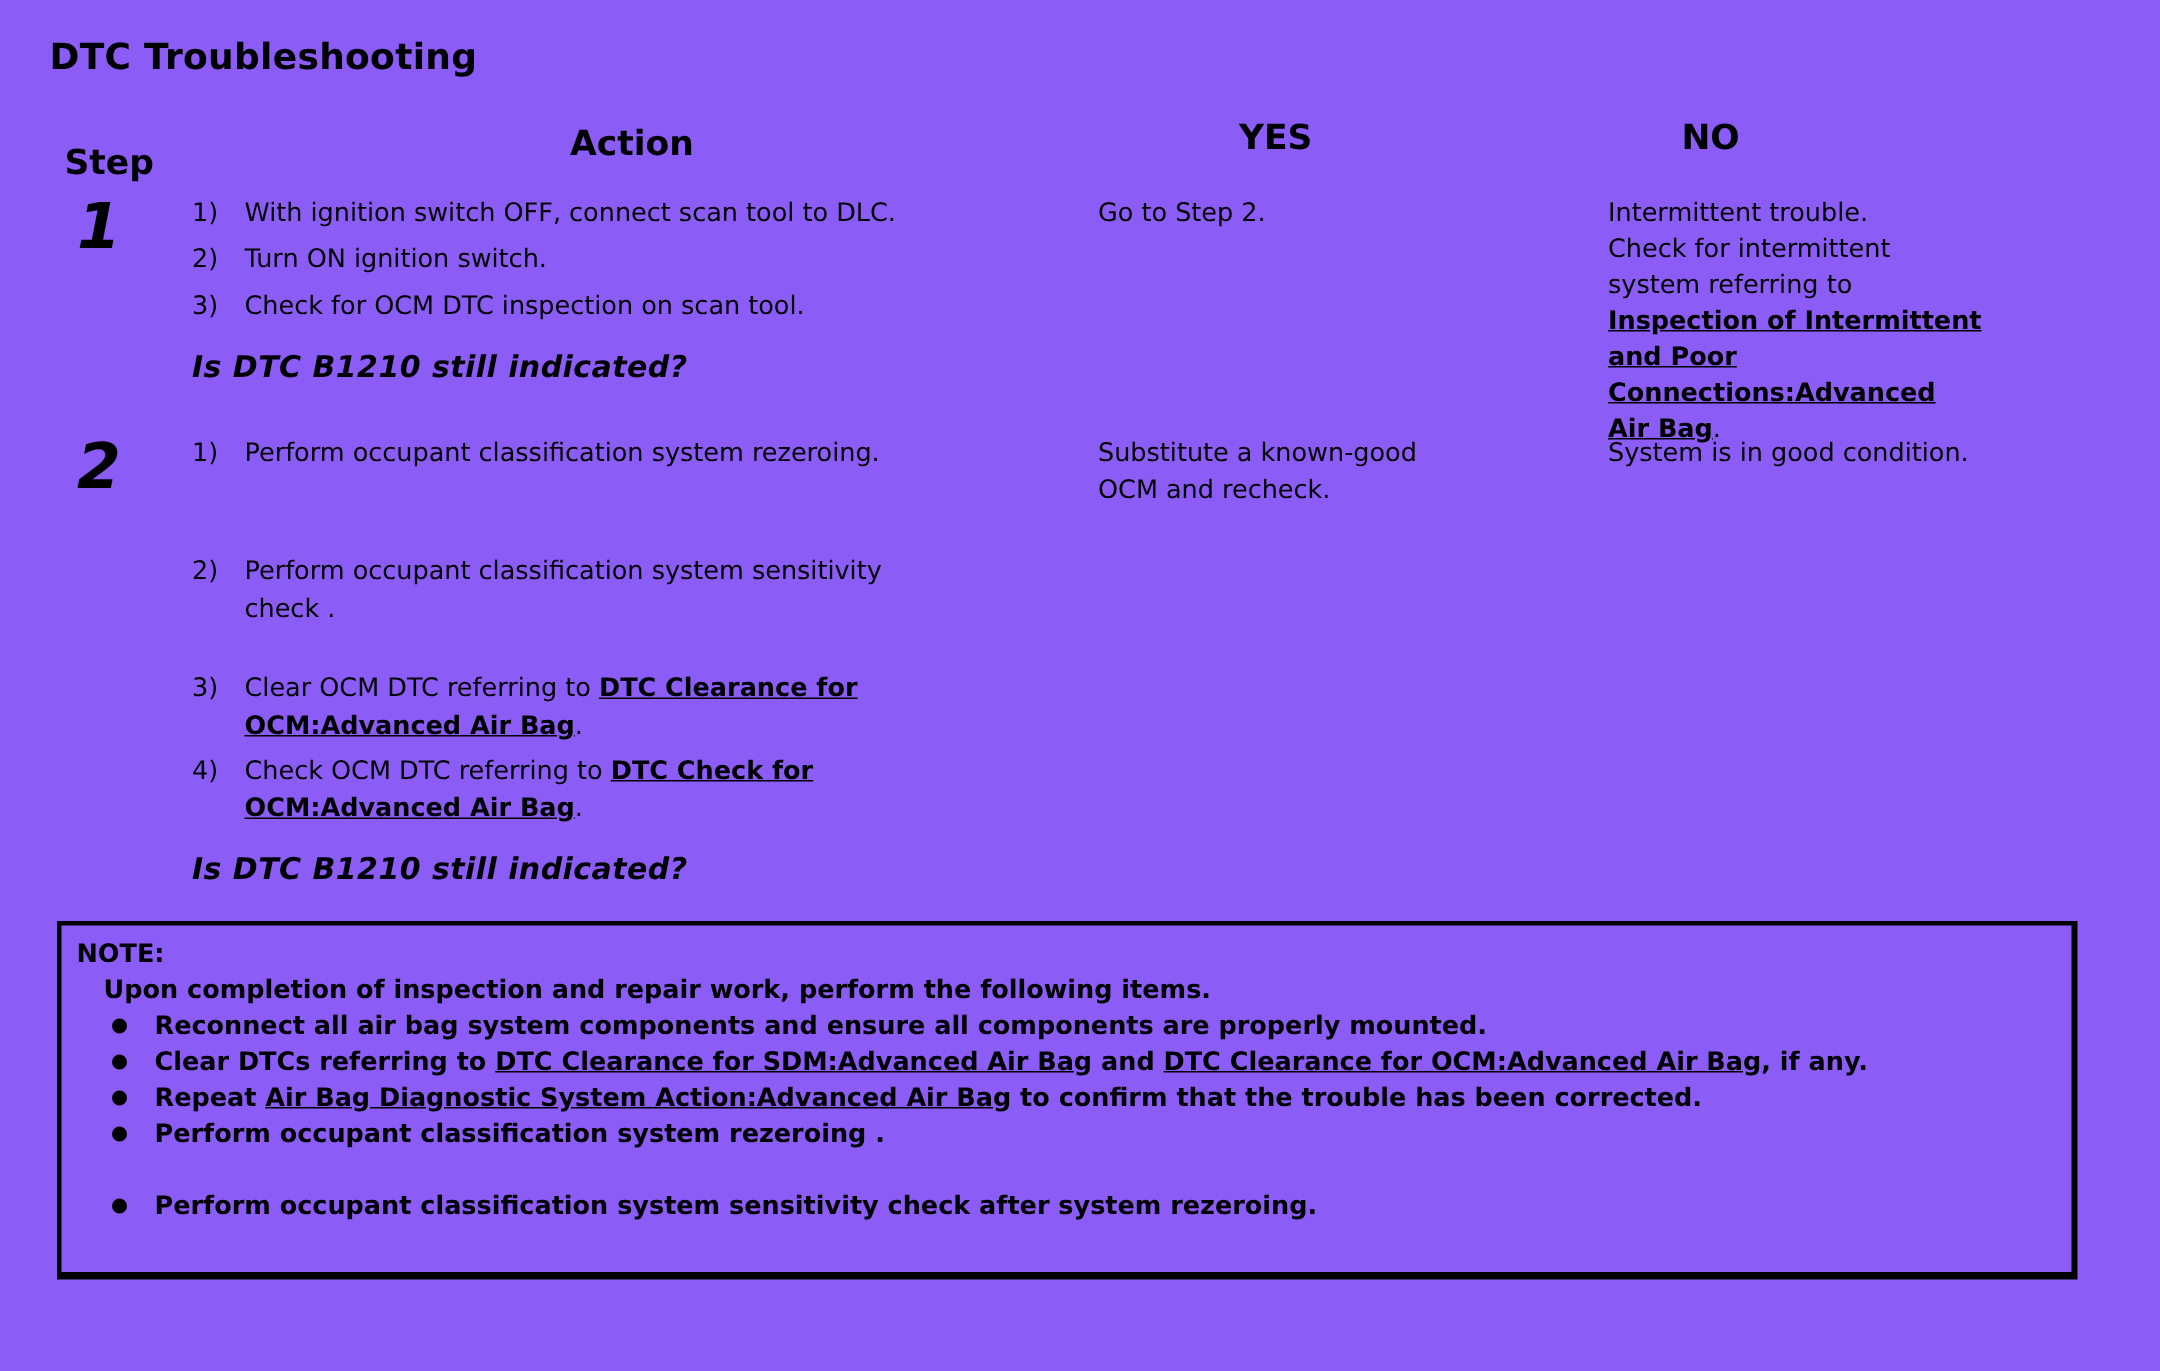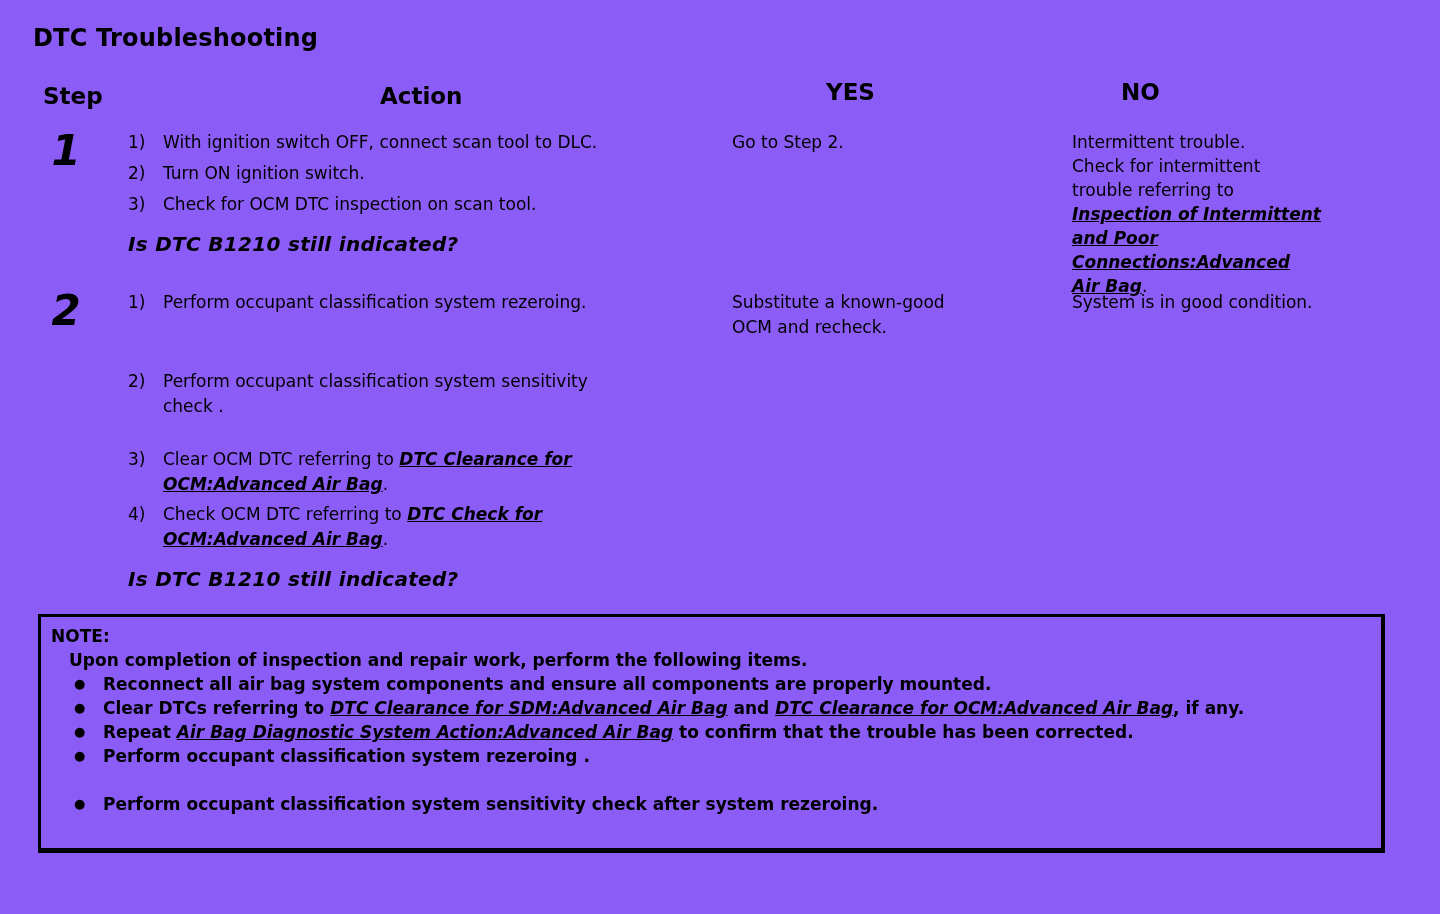--- a/index.html
+++ b/index.html
@@ -2,21 +2,21 @@
 <html><head>
 <meta charset="utf-8">
 <style>
   html,body{margin:0;padding:0;background:#fff;}
   .page{
     position:relative;width:1440px;height:914px;background:#8b5cf6;color:#000;
     font-family:"DejaVu Sans","Liberation Sans",sans-serif;overflow:hidden;
   }
   .title{position:absolute;left:33px;top:24px;font-size:24px;font-weight:bold;letter-spacing:0.2px;}
   .hdr{position:absolute;font-size:23px;font-weight:bold;}
-  .h-step{left:43px;top:83px;text-align:center;}
+  .h-step{left:43px;top:96px;text-align:center;}
   .h-action{left:380px;top:83px;}
   .h-yes{left:778px;top:79px;margin-left:48px;}
   .h-no{left:1121px;top:79px;}
   .stepnum{
     position:absolute;left:38px;width:56px;text-align:center;
     font-size:42px;font-weight:bold;font-style:italic;line-height:1;
   }
   .sn1{top:130px;}
   .sn2{top:290px;}
   .cell{position:absolute;font-size:17px;line-height:25px;}
@@ -27,21 +27,21 @@
   .r2{top:290px;}
   .item{display:flex;margin-bottom:6px;}
   .item .num{width:35px;flex:none;}
   .item .txt{flex:1;}
   .mb54{margin-bottom:54px;}
   .mb28{margin-bottom:28px;}
   .mb5{margin-bottom:5px;}
   .question{
     font-size:20px;font-weight:bold;font-style:italic;margin-top:15px;letter-spacing:0.3px;
   }
-  .lnk{font-weight:bold;font-style:italic;text-decoration:underline;cursor:pointer;}
+  .lnk{font-weight:bold;text-decoration:underline;cursor:pointer;}
   .note{
     position:absolute;left:38px;top:614px;width:1347px;height:239px;box-sizing:border-box;
     border:3px solid #000;border-right-width:4px;border-bottom-width:5px;
     padding:7px 8px 0 10px;font-size:17px;font-weight:bold;line-height:24px;
   }
   .note .intro{margin-left:18px;}
   .note .bullet{display:flex;margin-left:18px;}
   .note .bullet .dot{width:34px;flex:none;padding-left:5px;box-sizing:border-box;font-size:13px;line-height:24px;}
   .note .bullet .bt{flex:1;}
   .note .gap{margin-top:24px;}
@@ -74,21 +74,21 @@
       <span class="num">3)</span>
       <span class="txt">Check for OCM DTC inspection on scan tool.</span>
     </div>
     <div class="question">Is DTC B1210 still indicated?</div>
   </div>
 
   <div class="cell c-yes r1">Go to Step 2.</div>
 
   <div class="cell c-no r1">
     <span>Intermittent trouble.</span><br>
-    <span>Check for intermittent trouble referring to </span><span class="lnk">Inspection of Intermittent and Poor Connections:Advanced Air Bag</span><span>.</span>
+    <span>Check for intermittent system referring to </span><span class="lnk">Inspection of Intermittent and Poor Connections:Advanced Air Bag</span><span>.</span>
   </div>
 
   <div class="stepnum sn2">2</div>
 
   <div class="cell c-action r2">
     <div class="item mb54">
       <span class="num">1)</span>
       <span class="txt">Perform occupant classification system rezeroing.</span>
     </div>
     <div class="item mb28">

